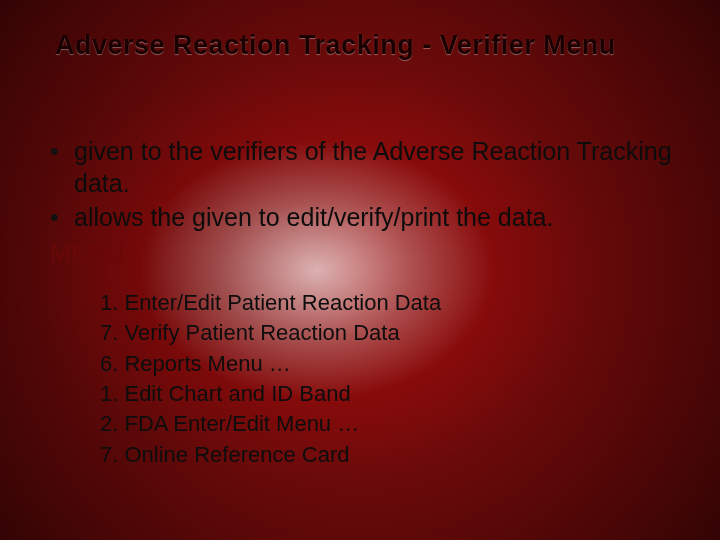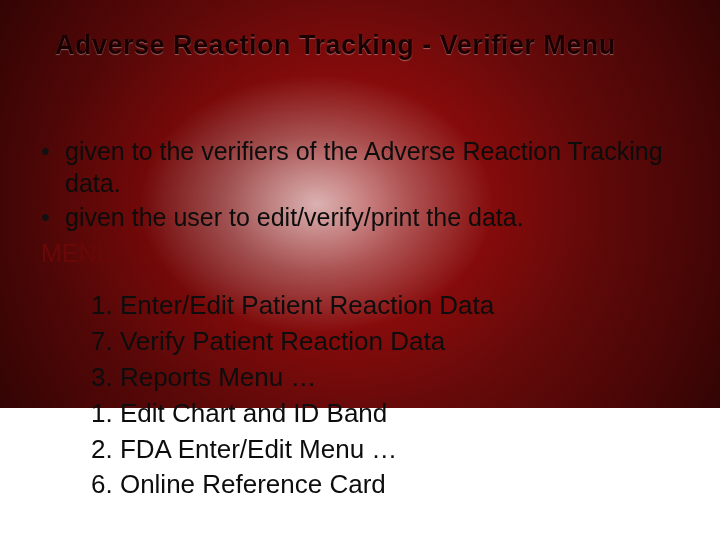--- a/index.html
+++ b/index.html
@@ -5,21 +5,21 @@
   html, body {
     margin: 0;
     padding: 0;
     width: 720px;
     height: 540px;
     overflow: hidden;
     font-family: Verdana, Geneva, sans-serif;
   }
   .slide {
     width: 720px;
-    height: 408px;
+    height: 540px;
     background:
       radial-gradient(ellipse 520px 380px at 44% 50%,
         rgba(255,255,255,0.68) 0%,
         rgba(255,255,255,0.28) 18%,
         rgba(220,0,0,0.10) 34%,
         rgba(120,0,0,0.0) 55%),
       radial-gradient(circle at 50% 50%, #9a0f0f 0%, #720b0b 40%, #4a0606 80%, #330404 100%);
     position: relative;
     box-sizing: border-box;
     color: #000;
@@ -32,21 +32,21 @@
     font-family: Arial, Helvetica, sans-serif;
     font-weight: 700;
     font-size: 27px;
     letter-spacing: 0.5px;
     color: #1a0000;
     text-shadow: 0 1px 1px rgba(255,255,255,0.35);
   }
   .body {
     position: absolute;
     top: 135px;
-    left: 31px;
+    left: 40px;
     right: 40px;
   }
   .bullets {
     margin: 0 0 6px 0;
     padding: 0 0 0 34px;
     list-style: none;
   }
   .bullets li {
     position: relative;
     font-size: 25px;
@@ -66,42 +66,42 @@
     font-size: 25px;
     color: #6a0808;
     margin-top: 2px;
     margin-left: 10px;
     font-weight: 400;
   }
   .menu-items {
     margin: 20px 0 0 60px;
   }
   .menu-items div {
-    font-size: 26px;
+    font-size: 22px;
     line-height: 1.38;
     color: #0d0d0d;
     font-family: Arial, Helvetica, sans-serif;
   }
 </style>
 </head>
 <body>
 
 <div class="slide">
 
   <div class="title">Adverse Reaction Tracking - Verifier Menu</div>
 
   <div class="body">
     <ul class="bullets">
       <li>given to the verifiers of the Adverse Reaction Tracking data.</li>
-      <li>given the user to edit/verify/print the data.</li>
+      <li>allows the given to edit/verify/print the data.</li>
     </ul>
     <div class="menu-label">MENU</div>
     <div class="menu-items">
       <div>1. Enter/Edit Patient Reaction Data</div>
       <div>7. Verify Patient Reaction Data</div>
-      <div>3. Reports Menu …</div>
+      <div>6. Reports Menu …</div>
       <div>1. Edit Chart and ID Band</div>
       <div>2. FDA Enter/Edit Menu …</div>
-      <div>6. Online Reference Card</div>
+      <div>7. Online Reference Card</div>
     </div>
   </div>
 
 </div>
 
 </body></html>

